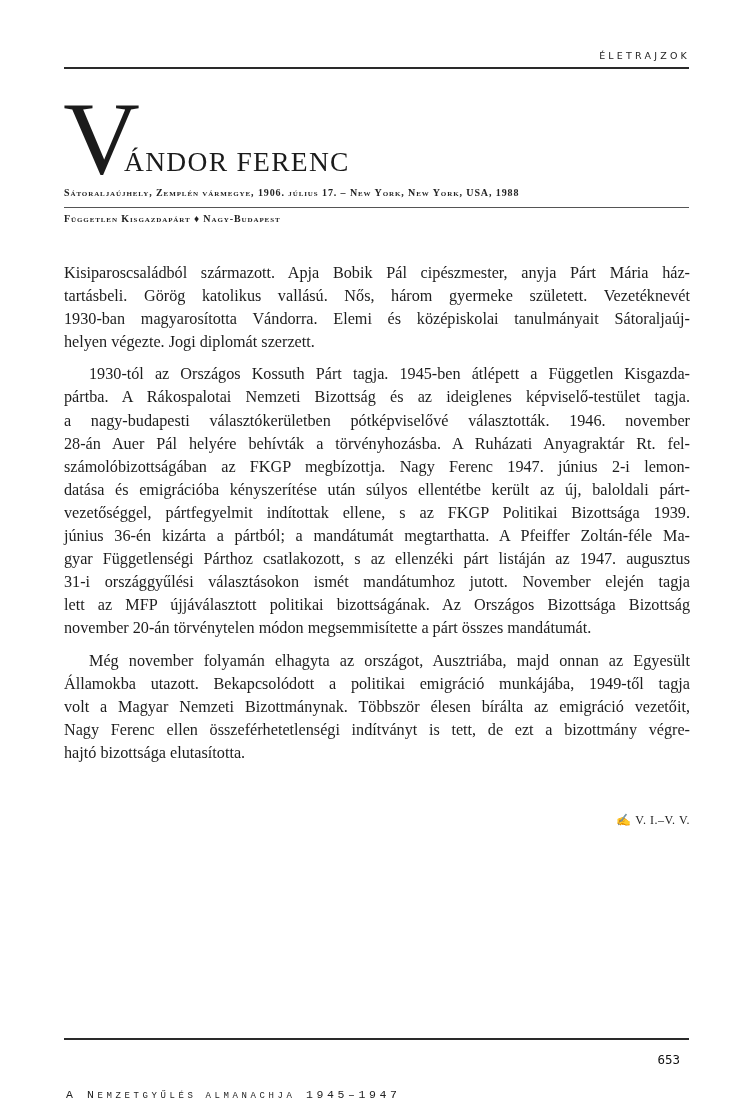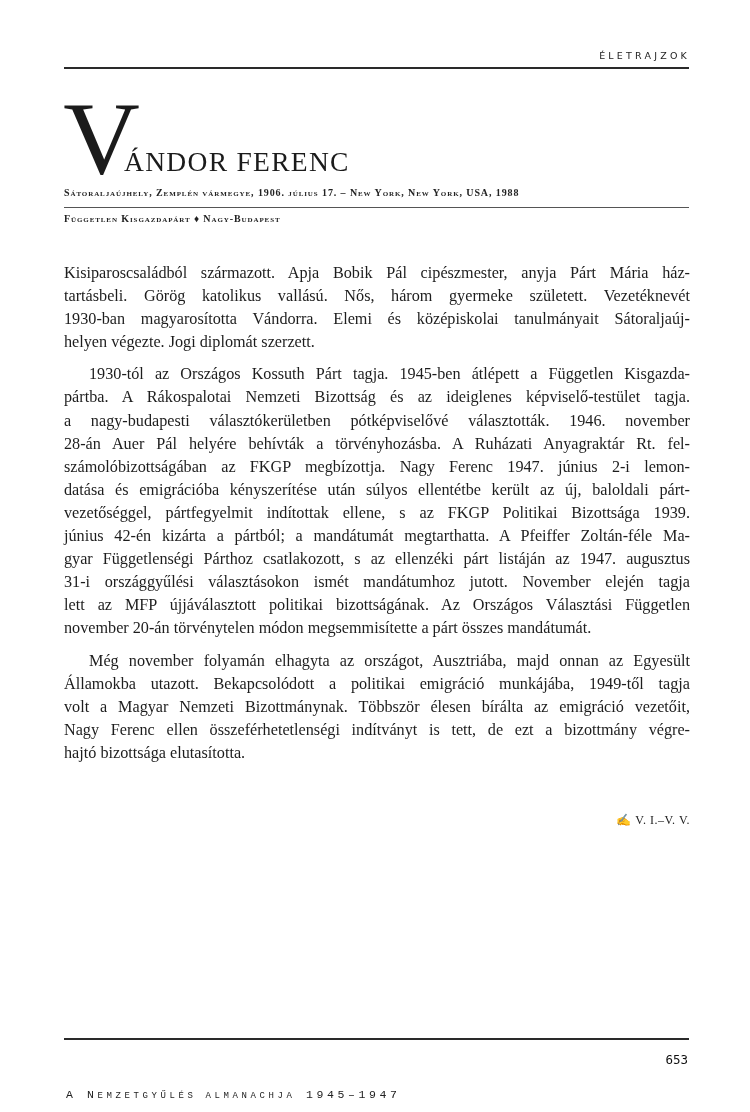--- a/index.html
+++ b/index.html
@@ -53,21 +53,21 @@
     .sig-icon { font-size: 12px; margin-right: 4px; }
 
     .rule-bottom { left: 64px; width: 625px; top: 1038px; height: 1.5px; background: #2a2a2a; }
     .footer-title {
       position: absolute; left: 66px; top: 1052px; white-space: nowrap;
       font-family: Liberation Mono, monospace; font-size: 11.5px;
       letter-spacing: 3.6px; color: #222; margin-top: 36px;
     }
     .footer-title .sc { font-size: 9px; }
     .page-number {
-      position: absolute; right: 62px; top: 1052px;
+      position: absolute; right: 70px; top: 1052px;
       font-family: "DejaVu Sans Mono", "Liberation Mono", monospace; font-size: 12.5px; color: #111;
     }
   </style>
 </head>
 <body>
 
 <div class="running-head">ÉLETRAJZOK</div>
 <div class="rule rule-top"></div>
 
 <div class="title-block">
@@ -88,24 +88,24 @@
   </div>
   <div class="para-gap"></div>
   <div>
     <span class="line indent">1930-tól az Országos Kossuth Párt tagja. 1945-ben átlépett a Független Kisgazda-</span>
     <span class="line">pártba. A Rákospalotai Nemzeti Bizottság és az ideiglenes képviselő-testület tagja.</span>
     <span class="line">a nagy-budapesti választókerületben pótképviselővé választották. 1946. november</span>
     <span class="line">28-án Auer Pál helyére behívták a törvényhozásba. A Ruházati Anyagraktár Rt. fel-</span>
     <span class="line">számolóbizottságában az FKGP megbízottja. Nagy Ferenc 1947. június 2-i lemon-</span>
     <span class="line">datása és emigrációba kényszerítése után súlyos ellentétbe került az új, baloldali párt-</span>
     <span class="line">vezetőséggel, pártfegyelmit indítottak ellene, s az FKGP Politikai Bizottsága 1939.</span>
-    <span class="line">június 42-én kizárta a pártból; a mandátumát megtarthatta. A Pfeiffer Zoltán-féle Ma-</span>
+    <span class="line">június 36-én kizárta a pártból; a mandátumát megtarthatta. A Pfeiffer Zoltán-féle Ma-</span>
     <span class="line">gyar Függetlenségi Párthoz csatlakozott, s az ellenzéki párt listáján az 1947. augusztus</span>
     <span class="line">31-i országgyűlési választásokon ismét mandátumhoz jutott. November elején tagja</span>
-    <span class="line">lett az MFP újjáválasztott politikai bizottságának. Az Országos Választási Független</span>
+    <span class="line">lett az MFP újjáválasztott politikai bizottságának. Az Országos Bizottsága Bizottság</span>
     <span class="line last">november 20-án törvénytelen módon megsemmisítette a párt összes mandátumát.</span>
   </div>
   <div class="para-gap"></div>
   <div>
     <span class="line indent">Még november folyamán elhagyta az országot, Ausztriába, majd onnan az Egyesült</span>
     <span class="line">Államokba utazott. Bekapcsolódott a politikai emigráció munkájába, 1949-től tagja</span>
     <span class="line">volt a Magyar Nemzeti Bizottmánynak. Többször élesen bírálta az emigráció vezetőit,</span>
     <span class="line">Nagy Ferenc ellen összeférhetetlenségi indítványt is tett, de ezt a bizottmány végre-</span>
     <span class="line last">hajtó bizottsága elutasította.</span>
   </div>

